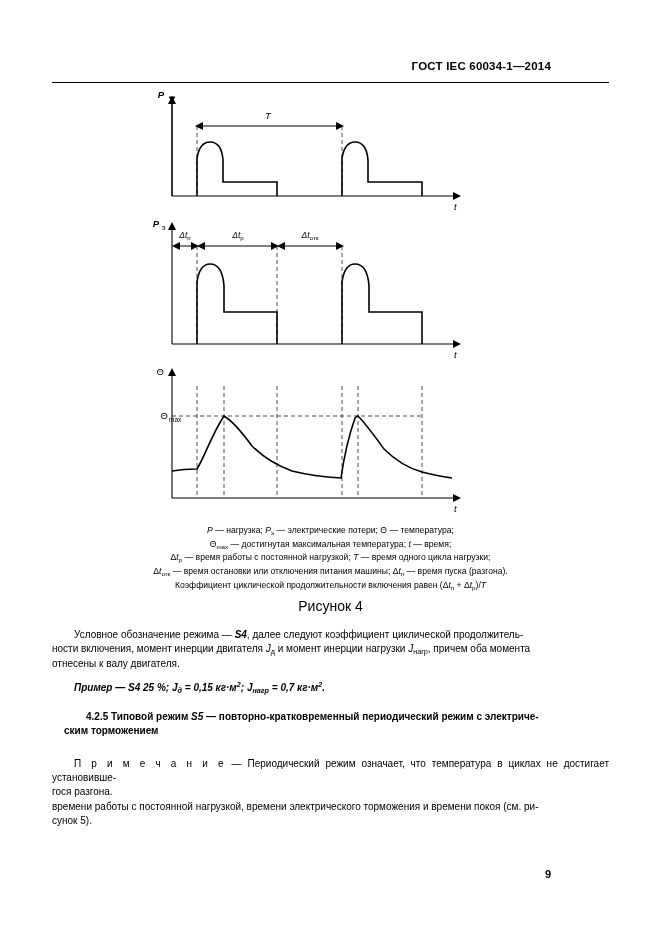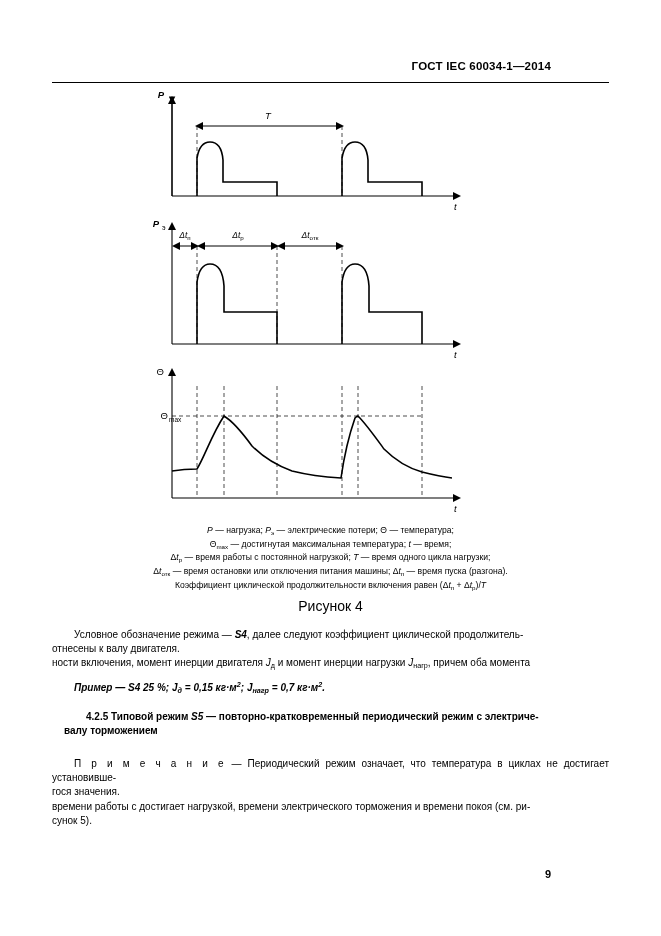--- a/index.html
+++ b/index.html
@@ -216,54 +216,54 @@
     </div>
 
     <div class="figure-caption">Рисунок 4</div>
   </div>
 
   <div class="body-text" style="top:628px;">
     <div class="indent">
       <span>Условное обозначение режима — </span><span class="bi">S4</span><span>, далее следуют коэффициент циклической продолжитель-</span>
     </div>
     <div>
+      <span>ности включения, момент инерции двигателя </span><span class="ital">J</span><span class="sub">д</span><span> и момент инерции нагрузки </span><span class="ital">J</span><span class="sub">нагр</span><span>, причем оба момента</span>
+    </div>
+    <div>
       <span>отнесены к валу двигателя.</span>
     </div>
-    <div>
-      <span>ности включения, момент инерции двигателя </span><span class="ital">J</span><span class="sub">д</span><span> и момент инерции нагрузки </span><span class="ital">J</span><span class="sub">нагр</span><span>, причем оба момента</span>
-    </div>
   </div>
 
   <div class="body-text" style="top:680px;">
     <div class="indent">
       <span class="bi">Пример — </span><span class="bi">S4 25 %; </span><span class="bi">J</span><span class="bi sub">д</span><span class="bi"> = 0,15 кг·м</span><sup class="bi" style="font-size:0.72em">2</sup><span class="bi">; </span><span class="bi">J</span><span class="bi sub">нагр</span><span class="bi"> = 0,7 кг·м</span><sup class="bi" style="font-size:0.72em">2</sup><span class="bi">.</span>
     </div>
   </div>
 
   <div class="body-text" style="top:710px;margin-left:12px;">
     <div class="indent">
       <span class="bold">4.2.5</span><span class="bold"> Типовой режим </span><span class="bi">S5</span><span class="bold"> — повторно-кратковременный периодический режим с электриче-</span>
     </div>
     <div>
-      <span class="bold">валу торможением</span>
+      <span class="bold">ским торможением</span>
     </div>
   </div>
 
   <div class="body-text" style="top:757px;">
     <div class="indent">
       <span class="spaced">П р и м е ч а н и е</span><span>  —  </span><span>Периодический режим означает, что температура в циклах не достигает установивше-</span>
     </div>
     <div>
-      <span>гося значения.</span>
+      <span>гося разгона.</span>
     </div>
   </div>
 
   <div class="body-text" style="top:800px;">
     <div>
-      <span>времени работы с достигает нагрузкой, времени электрического торможения и времени покоя (см. ри-</span>
+      <span>времени работы с постоянной нагрузкой, времени электрического торможения и времени покоя (см. ри-</span>
     </div>
     <div>
       <span>сунок 5).</span>
     </div>
   </div>
 
   <div class="page-number">9</div>
 </div>
 
 </body></html>

